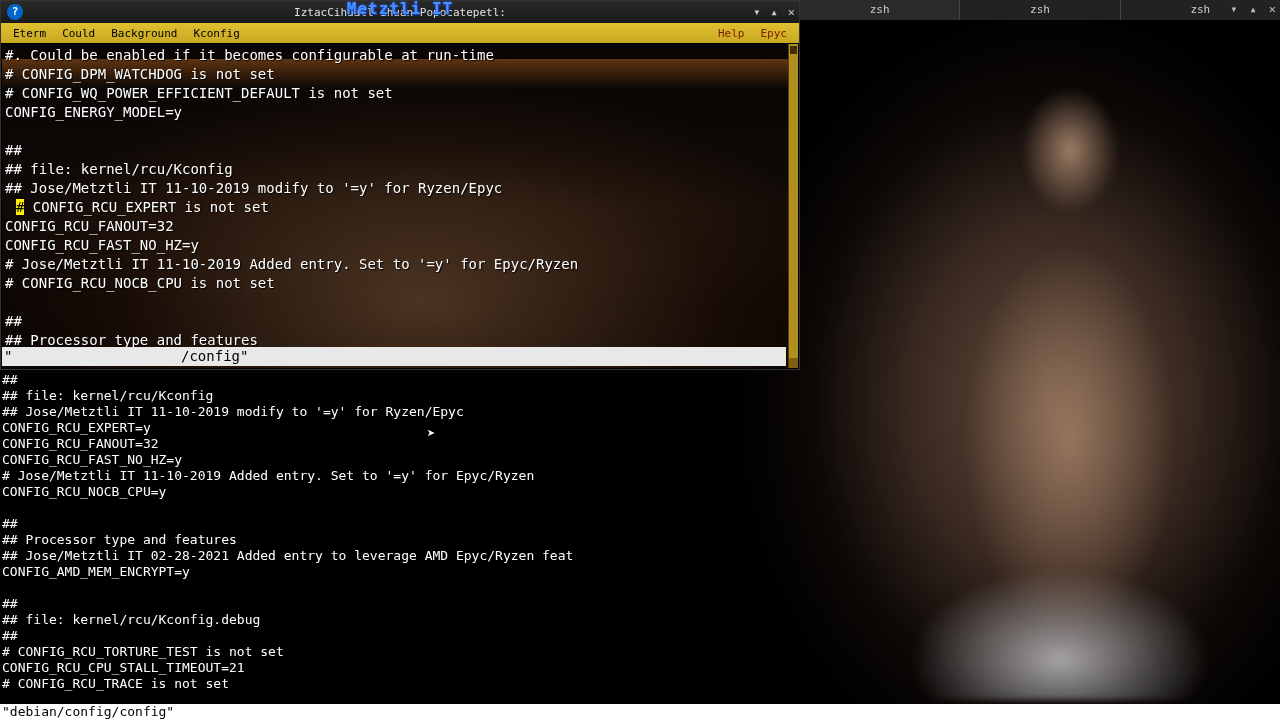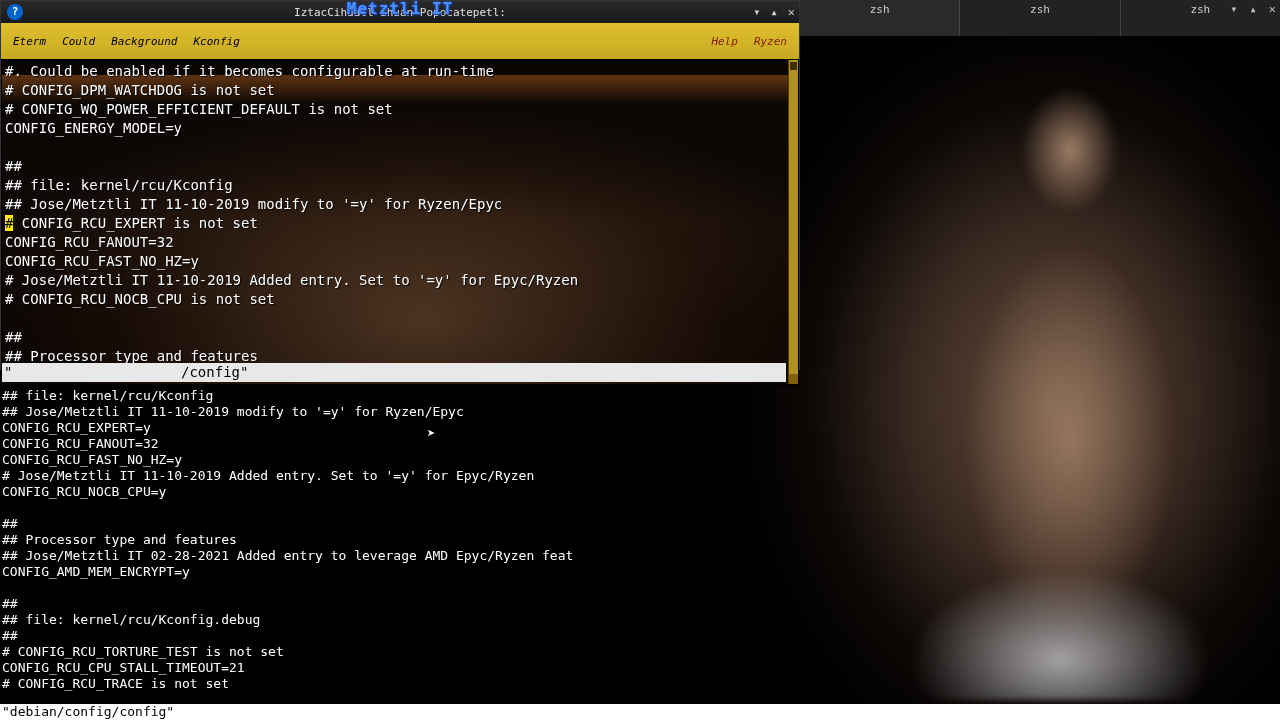--- a/index.html
+++ b/index.html
@@ -34,21 +34,21 @@
     radial-gradient(ellipse 200px 120px at 180px 620px, rgba(240,240,245,0.65), transparent 75%);
   filter: blur(3px);
   z-index: 0;
 }
 
 
 .panel {
   position: absolute;
   top: 0; right: 0;
   width: 480px;
-  height: 36px;
+  height: 20px;
   background: rgba(20,20,20,0.9);
   display: flex;
   z-index: 5;
 }
 .panel-tab {
   flex: 1;
   text-align: center;
   color: #ccc;
   font-size: 11px;
   line-height: 20px;
@@ -127,28 +127,27 @@
 .eterm-titlebar .win-controls {
   position: absolute;
   right: 4px;
   display: flex;
   gap: 10px;
   color: #ccc;
   font-size: 12px;
 }
 
 .eterm-menubar {
-  height: 36px;
+  height: 20px;
   background: linear-gradient(#e0c030,#c8a820);
   display: flex;
   align-items: center;
   padding: 0 4px;
   font-size: 11px;
   color: #000;
-  font-style: italic;
 }
 .eterm-menubar .menu-item {
   padding: 0 8px;
   cursor: pointer;
 }
 .eterm-menubar .menu-right {
   margin-left: auto;
   display: flex;
 }
 .eterm-menubar .menu-right .menu-item { color: #802000; text-align: right; }
@@ -198,20 +197,21 @@
   font-family: "DejaVu Sans Mono", monospace;
   font-size: 14px;
   line-height: 19px;
   color: #fff;
   text-shadow: 1px 1px 1px rgba(0,0,0,0.9);
   white-space: pre;
 }
 
 .eterm-highlight-line {
   position: relative;
+  margin-left: 11px;
 }
 .eterm-highlight-line .hl-char {
   background: #ffee00;
   color: #000;
   text-shadow: none;
 }
 
 .eterm-status {
   position: absolute;
   left: 0; right: 12px; bottom: 2px;
@@ -295,21 +295,21 @@
     </div>
   </div>
 
   <div class="eterm-menubar">
     <span class="menu-item">Eterm</span>
     <span class="menu-item">Could</span>
     <span class="menu-item">Background</span>
     <span class="menu-item">Kconfig</span>
     <span class="menu-right">
       <span class="menu-item">Help</span>
-      <span class="menu-item">Ryzen</span>
+      <span class="menu-item">Epyc</span>
     </span>
   </div>
 
   <div class="eterm-body">
     <div class="eterm-scrollbar">
       <div class="thumb"></div>
       <div class="arrow-dn"></div>
     </div>
     <div class="eterm-content" id="eterm-content"><div>#. Could be enabled if it becomes configurable at run-time</div><div># CONFIG_DPM_WATCHDOG is not set</div><div># CONFIG_WQ_POWER_EFFICIENT_DEFAULT is not set</div><div>CONFIG_ENERGY_MODEL=y</div><div>&nbsp;</div><div>##</div><div>## file: kernel/rcu/Kconfig</div><div>## Jose/Metztli IT 11-10-2019 modify to '=y' for Ryzen/Epyc</div><div class="eterm-highlight-line"><span class="hl-char">#</span> CONFIG_RCU_EXPERT is not set</div><div>CONFIG_RCU_FANOUT=32</div><div>CONFIG_RCU_FAST_NO_HZ=y</div><div># Jose/Metztli IT 11-10-2019 Added entry. Set to '=y' for Epyc/Ryzen</div><div># CONFIG_RCU_NOCB_CPU is not set</div><div>&nbsp;</div><div>##</div><div>## Processor type and features</div></div>
     <div class="eterm-status">"                    /config"</div>

